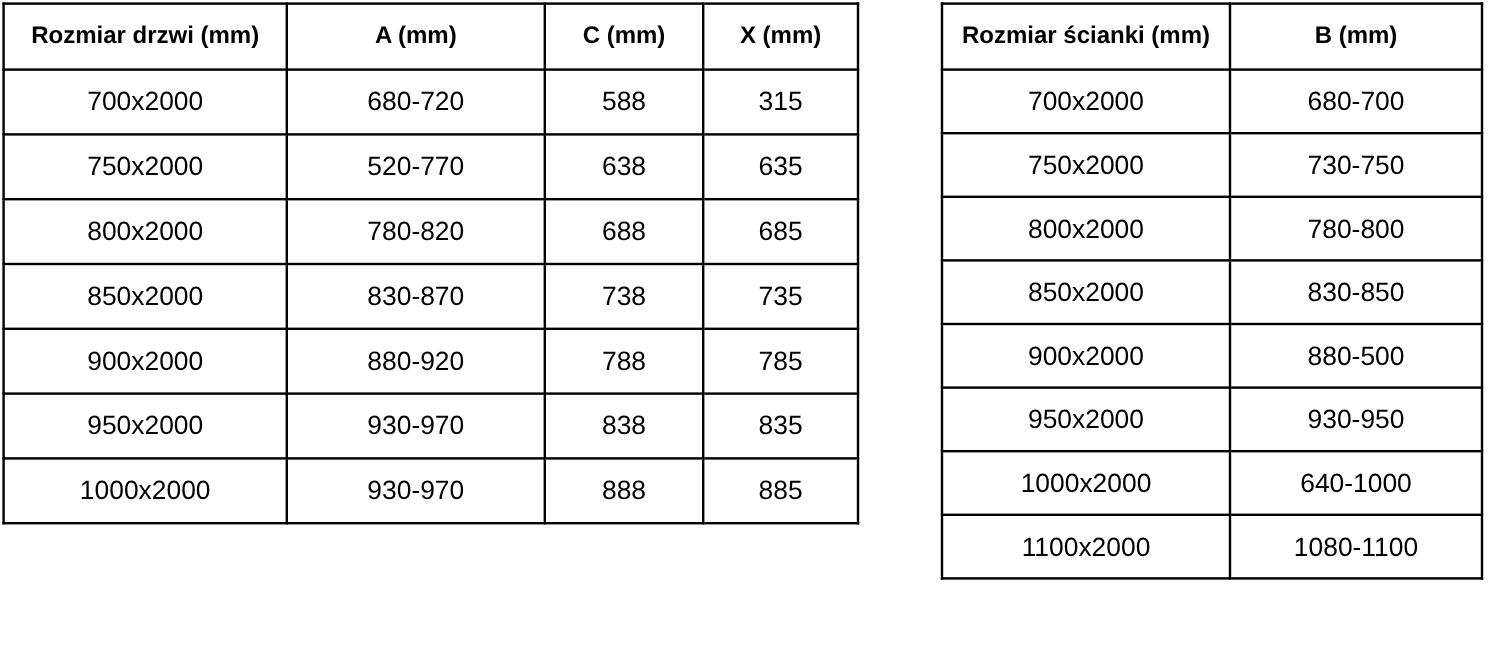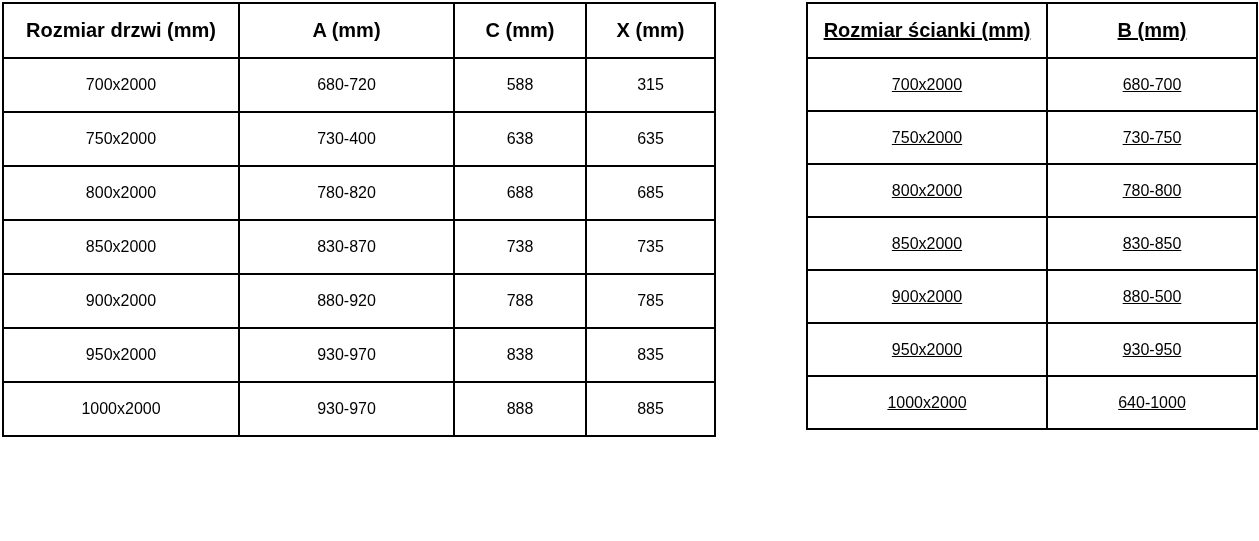--- a/index.html
+++ b/index.html
@@ -23,37 +23,37 @@
     background: #ffffff;
   }
   table.spec {
     position: absolute;
     top: 2px;
     border-collapse: collapse;
     table-layout: fixed;
     background: #ffffff;
   }
   #door-table { left: 2px;   width: 712px; }
-  #wall-table { left: 806px; width: 450px; text-decoration: underline; }
+  #wall-table { left: 784px; width: 450px; }
 
   table.spec th,
   table.spec td {
     border: 2px solid #000000;
     text-align: center;
     vertical-align: middle;
     padding: 0;
     overflow: hidden;
     white-space: nowrap;
   }
   table.spec th {
     font-size: 20px;
     font-weight: bold;
   }
   table.spec td {
-    font-size: 16px;
+    font-size: 22px;
     font-weight: normal;
   }
   table.spec thead tr { height: 55px; }
   #door-table tbody tr { height: 54px; }
   #wall-table tbody tr { height: 53px; }
 </style>
 </head>
 <body>
 
 <div class="canvas">
@@ -75,21 +75,21 @@
     </thead>
     <tbody>
         <tr>
           <td>700x2000</td>
           <td>680-720</td>
           <td>588</td>
           <td>315</td>
         </tr>
         <tr>
           <td>750x2000</td>
-          <td>730-400</td>
+          <td>520-770</td>
           <td>638</td>
           <td>635</td>
         </tr>
         <tr>
           <td>800x2000</td>
           <td>780-820</td>
           <td>688</td>
           <td>685</td>
         </tr>
         <tr>
@@ -152,16 +152,20 @@
           <td>880-500</td>
         </tr>
         <tr>
           <td>950x2000</td>
           <td>930-950</td>
         </tr>
         <tr>
           <td>1000x2000</td>
           <td>640-1000</td>
         </tr>
+        <tr>
+          <td>1100x2000</td>
+          <td>1080-1100</td>
+        </tr>
       </tbody>
   </table>
 
 </div>
 
 </body></html>

